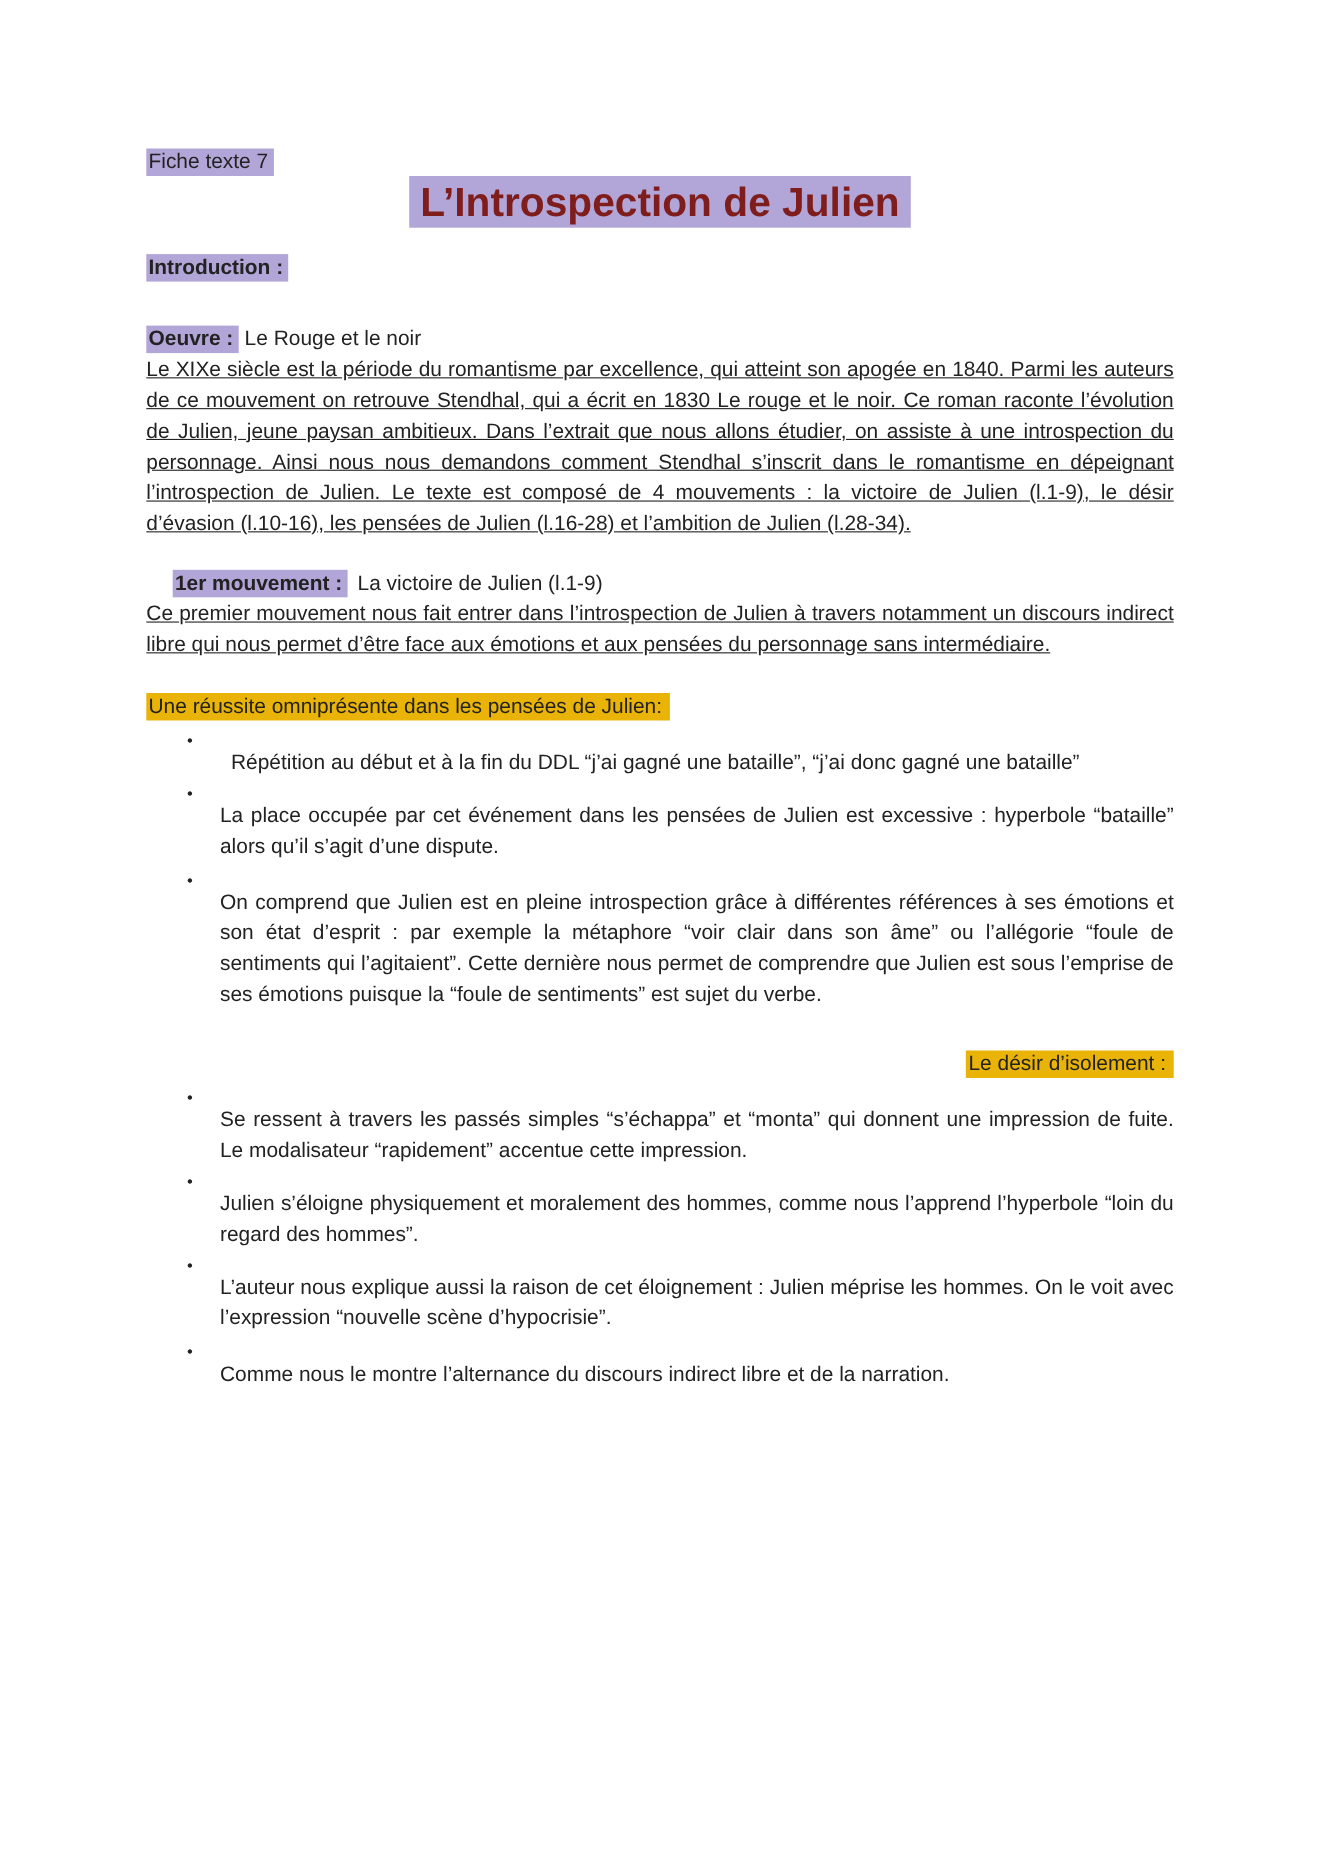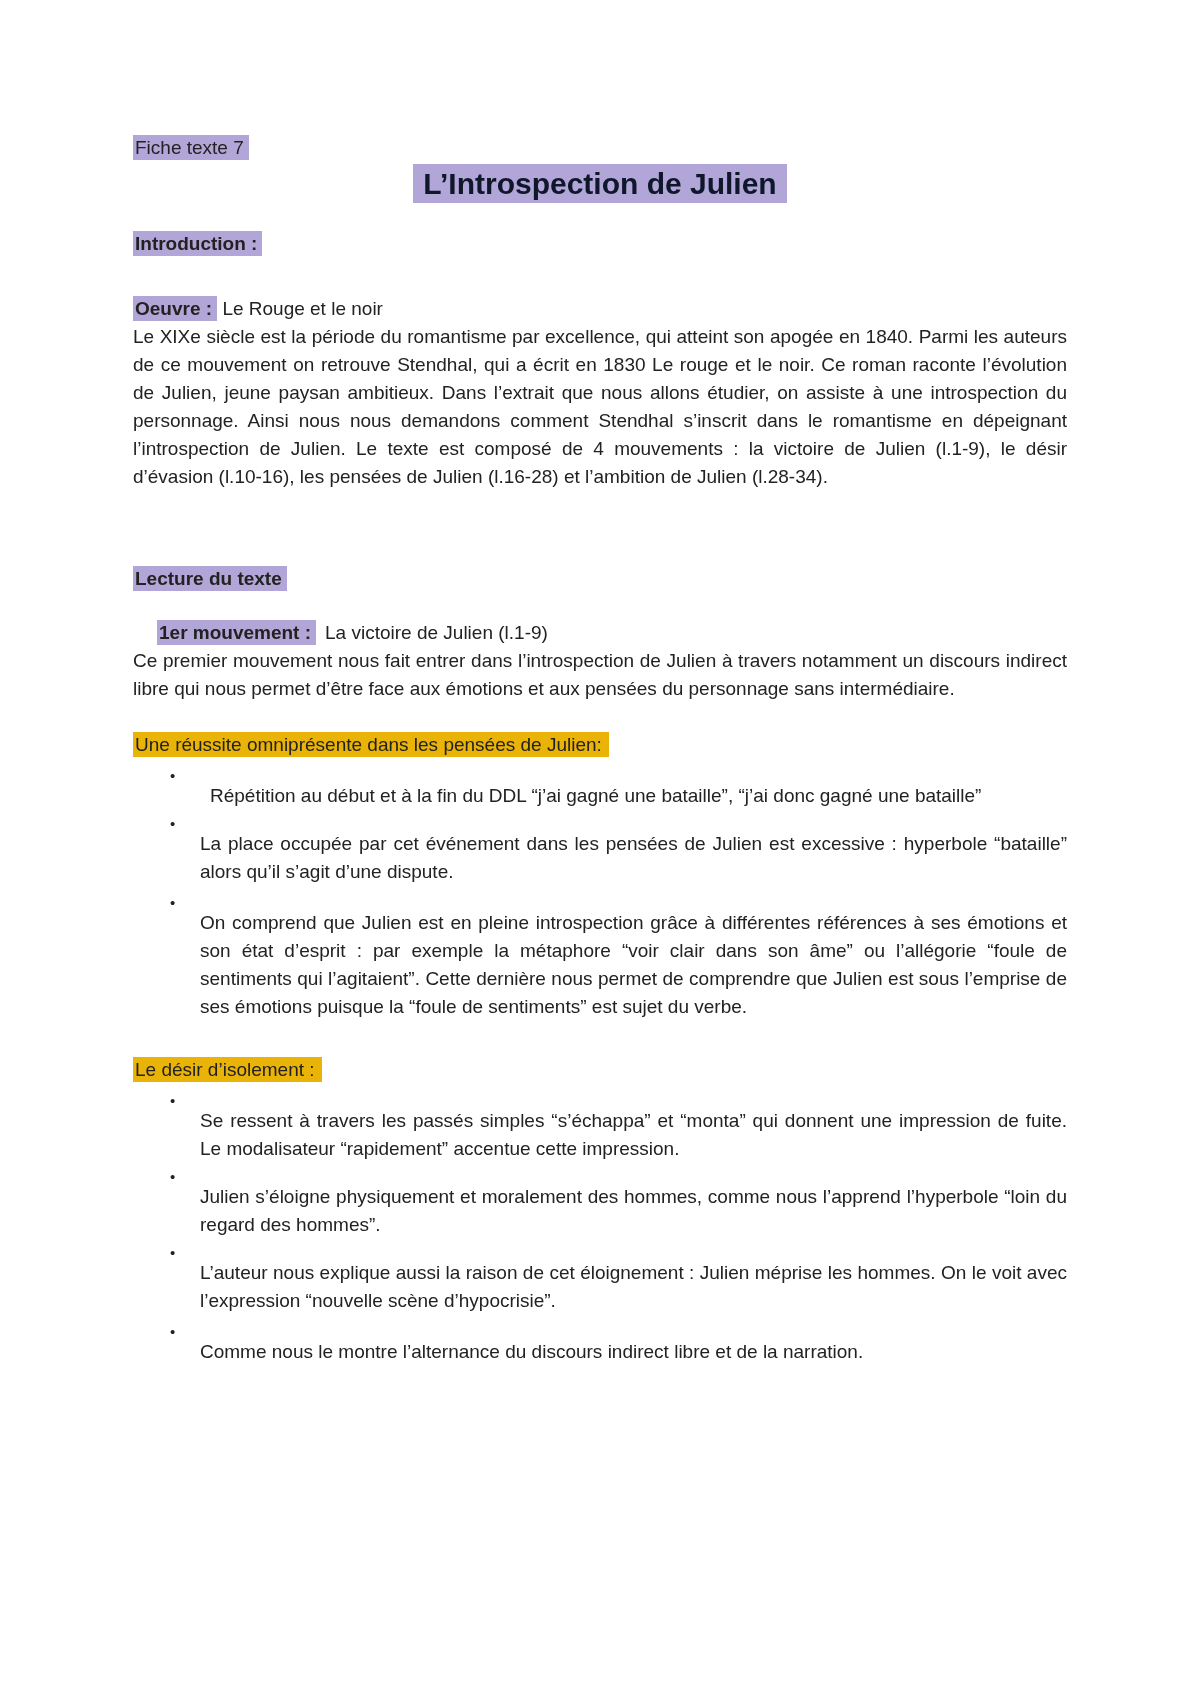--- a/index.html
+++ b/index.html
@@ -20,48 +20,48 @@
     position: absolute;
     top: 134px;
     left: 133px;
     width: 934px;
   }
   p, h1, ul, section { margin: 0; padding: 0; }
   .line {
     font-size: 19px;
     line-height: 28px;
   }
-  .justify { text-align: justify; }
+  .justify { text-align: justify; text-decoration: underline; }
   .bold { font-weight: bold; }
   .hl-purple {
     background: #b2a6d8;
     padding: 2px 5px 2px 2px;
   }
   .hl-pink {
     background: #eab308;
     padding: 2px 7px 2px 2px;
   }
   .title-line {
     text-align: center;
-    font-size: 30px;
+    font-size: 37px;
     line-height: 44px;
     font-weight: bold;
-    color: #0f172a;
+    color: #7f1d1d;
   }
   .title-line .hl-purple { padding: 3px 10px; }
 
   .oeuvre       { margin-top: 37px; }
   .intro-head   { margin-top: 24px; }
   .lecture-head { margin-top: 74px; }
   .mvt-line     { margin-top: 26px; padding-left: 24px; }
   .mvt-sub      { margin-left: 9px; }
 
   .sec1 .sec-head { margin-top: 28px; }
   .sec2 .sec-head { margin-top: 43px; }
-  .sec3 .sec-head { margin-top: 35px; }
+  .sec3 .sec-head { margin-top: 35px; text-align: right; }
   .sec4 .sec-head { margin-top: 39px; }
 
   ul.bullets {
     list-style: none;
     margin-top: 3px;
   }
   ul.bullets li {
     display: flex;
     font-size: 19px;
     line-height: 28px;
@@ -99,21 +99,20 @@
     <p class="line"><span class="hl-purple">Fiche texte 7</span></p>
 
     <h1 class="title-line"><span class="hl-purple">L’Introspection de Julien</span></h1>
 
     <p class="line intro-head"><span class="hl-purple bold">Introduction :</span></p>
 
     <p class="line oeuvre"><span class="hl-purple bold">Oeuvre :</span> <span>Le Rouge et le noir</span></p>
 
     <p class="line justify">Le XIXe siècle est la période du romantisme par excellence, qui atteint son apogée en 1840. Parmi les auteurs de ce mouvement on retrouve Stendhal, qui a écrit en 1830 Le rouge et le noir. Ce roman raconte l’évolution de Julien, jeune paysan ambitieux. Dans l’extrait que nous allons étudier, on assiste à une introspection du personnage. Ainsi nous nous demandons comment Stendhal s’inscrit dans le romantisme en dépeignant l’introspection de Julien. Le texte est composé de 4 mouvements : la victoire de Julien (l.1-9), le désir d’évasion (l.10-16), les pensées de Julien (l.16-28) et l’ambition de Julien (l.28-34).</p>
 
-    <p class="line lecture-head"><span class="hl-purple bold">Lecture du texte</span></p>
 
     <p class="line mvt-line"><span class="hl-purple bold">1er mouvement :</span><span class="mvt-sub">La victoire de Julien (l.1-9)</span></p>
 
     <p class="line justify">Ce premier mouvement nous fait entrer dans l’introspection de Julien à travers notamment un discours indirect libre qui nous permet d’être face aux émotions et aux pensées du personnage sans intermédiaire.</p>
 
     <section class="sec1">
       <p class="line sec-head"><span class="hl-pink">Une réussite omniprésente dans les pensées de Julien:</span></p>
       <ul class="bullets">
         <li>
           <span class="dot">•</span>

